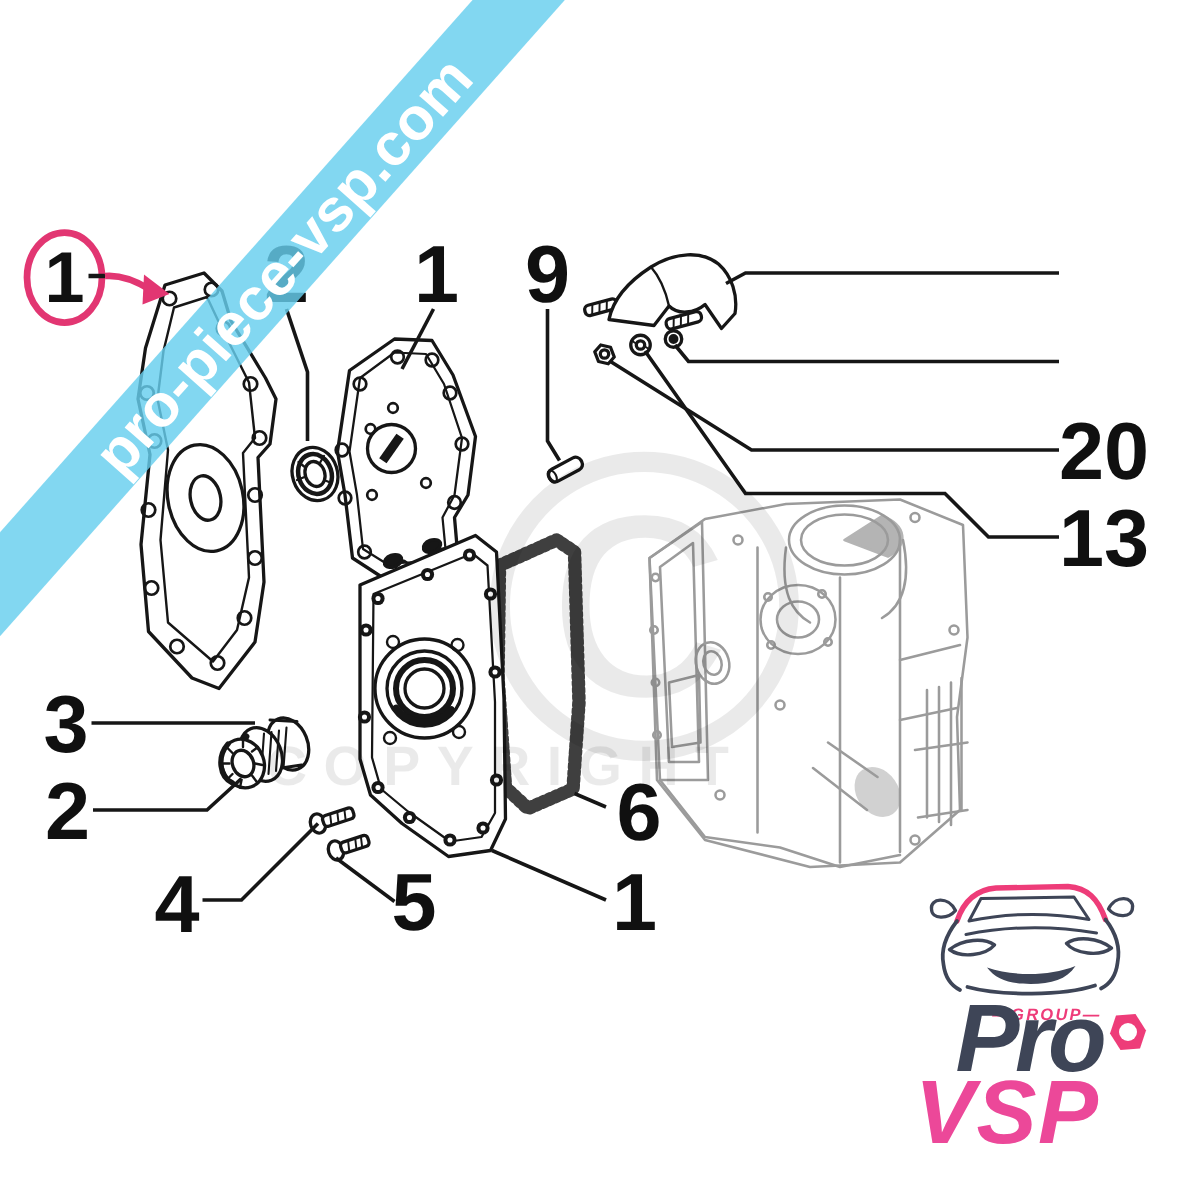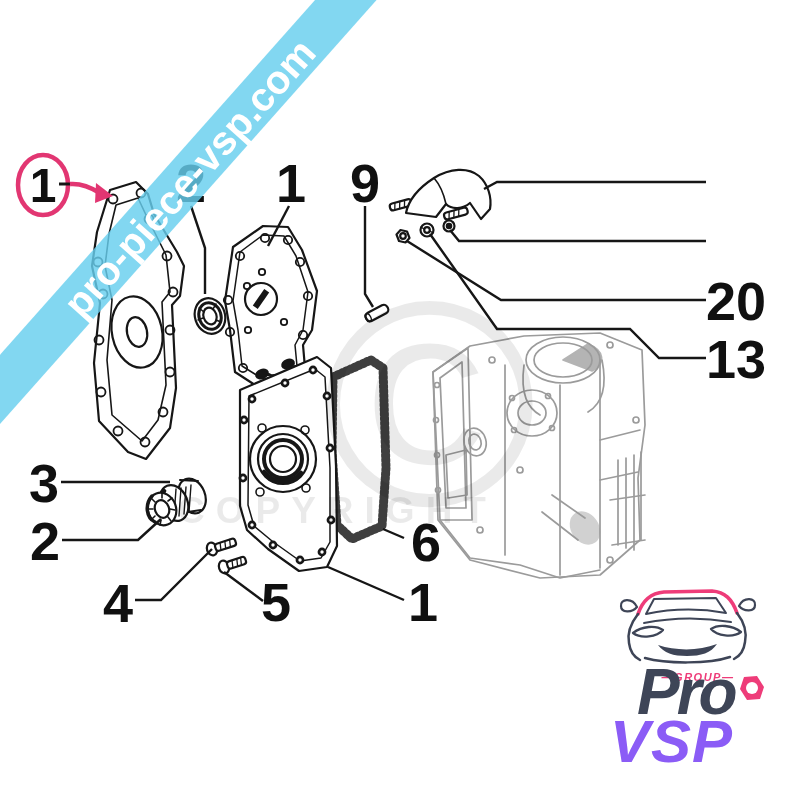--- a/index.html
+++ b/index.html
@@ -24,21 +24,21 @@
   .band span{color:#ffffff;font-weight:700;font-size:40px;line-height:1;
              letter-spacing:0px;transform:translateX(28px) translateY(1px);white-space:nowrap;}
 
   
   .logo{position:absolute;z-index:6;left:600px;top:580px;width:200px;height:220px;}
   .logo .group{position:absolute;left:38px;top:91px;width:120px;text-align:center;
                font-size:11px;font-weight:700;font-style:italic;letter-spacing:1.5px;color:#ee3c79;}
   .logo .pro{position:absolute;left:8px;top:80px;font-size:64px;font-weight:700;font-style:italic;
              letter-spacing:-3px;color:#3e4557;line-height:1;margin-left:29px;}
   .logo .vsp{position:absolute;left:10px;top:132px;font-size:60px;font-weight:700;font-style:italic;
-             letter-spacing:1px;color:#8b5cf6;line-height:1;}
+             letter-spacing:1px;color:#ec4899;line-height:1;}
   .logo svg{position:absolute;}
 </style>
 </head>
 <body>
 
 <div class="stage">
 
   <svg class="art" width="800" height="800" viewBox="0 0 800 800">
 
     <g stroke="#9b9b9b" fill="none" stroke-width="1.7" stroke-linejoin="round" stroke-linecap="round">

